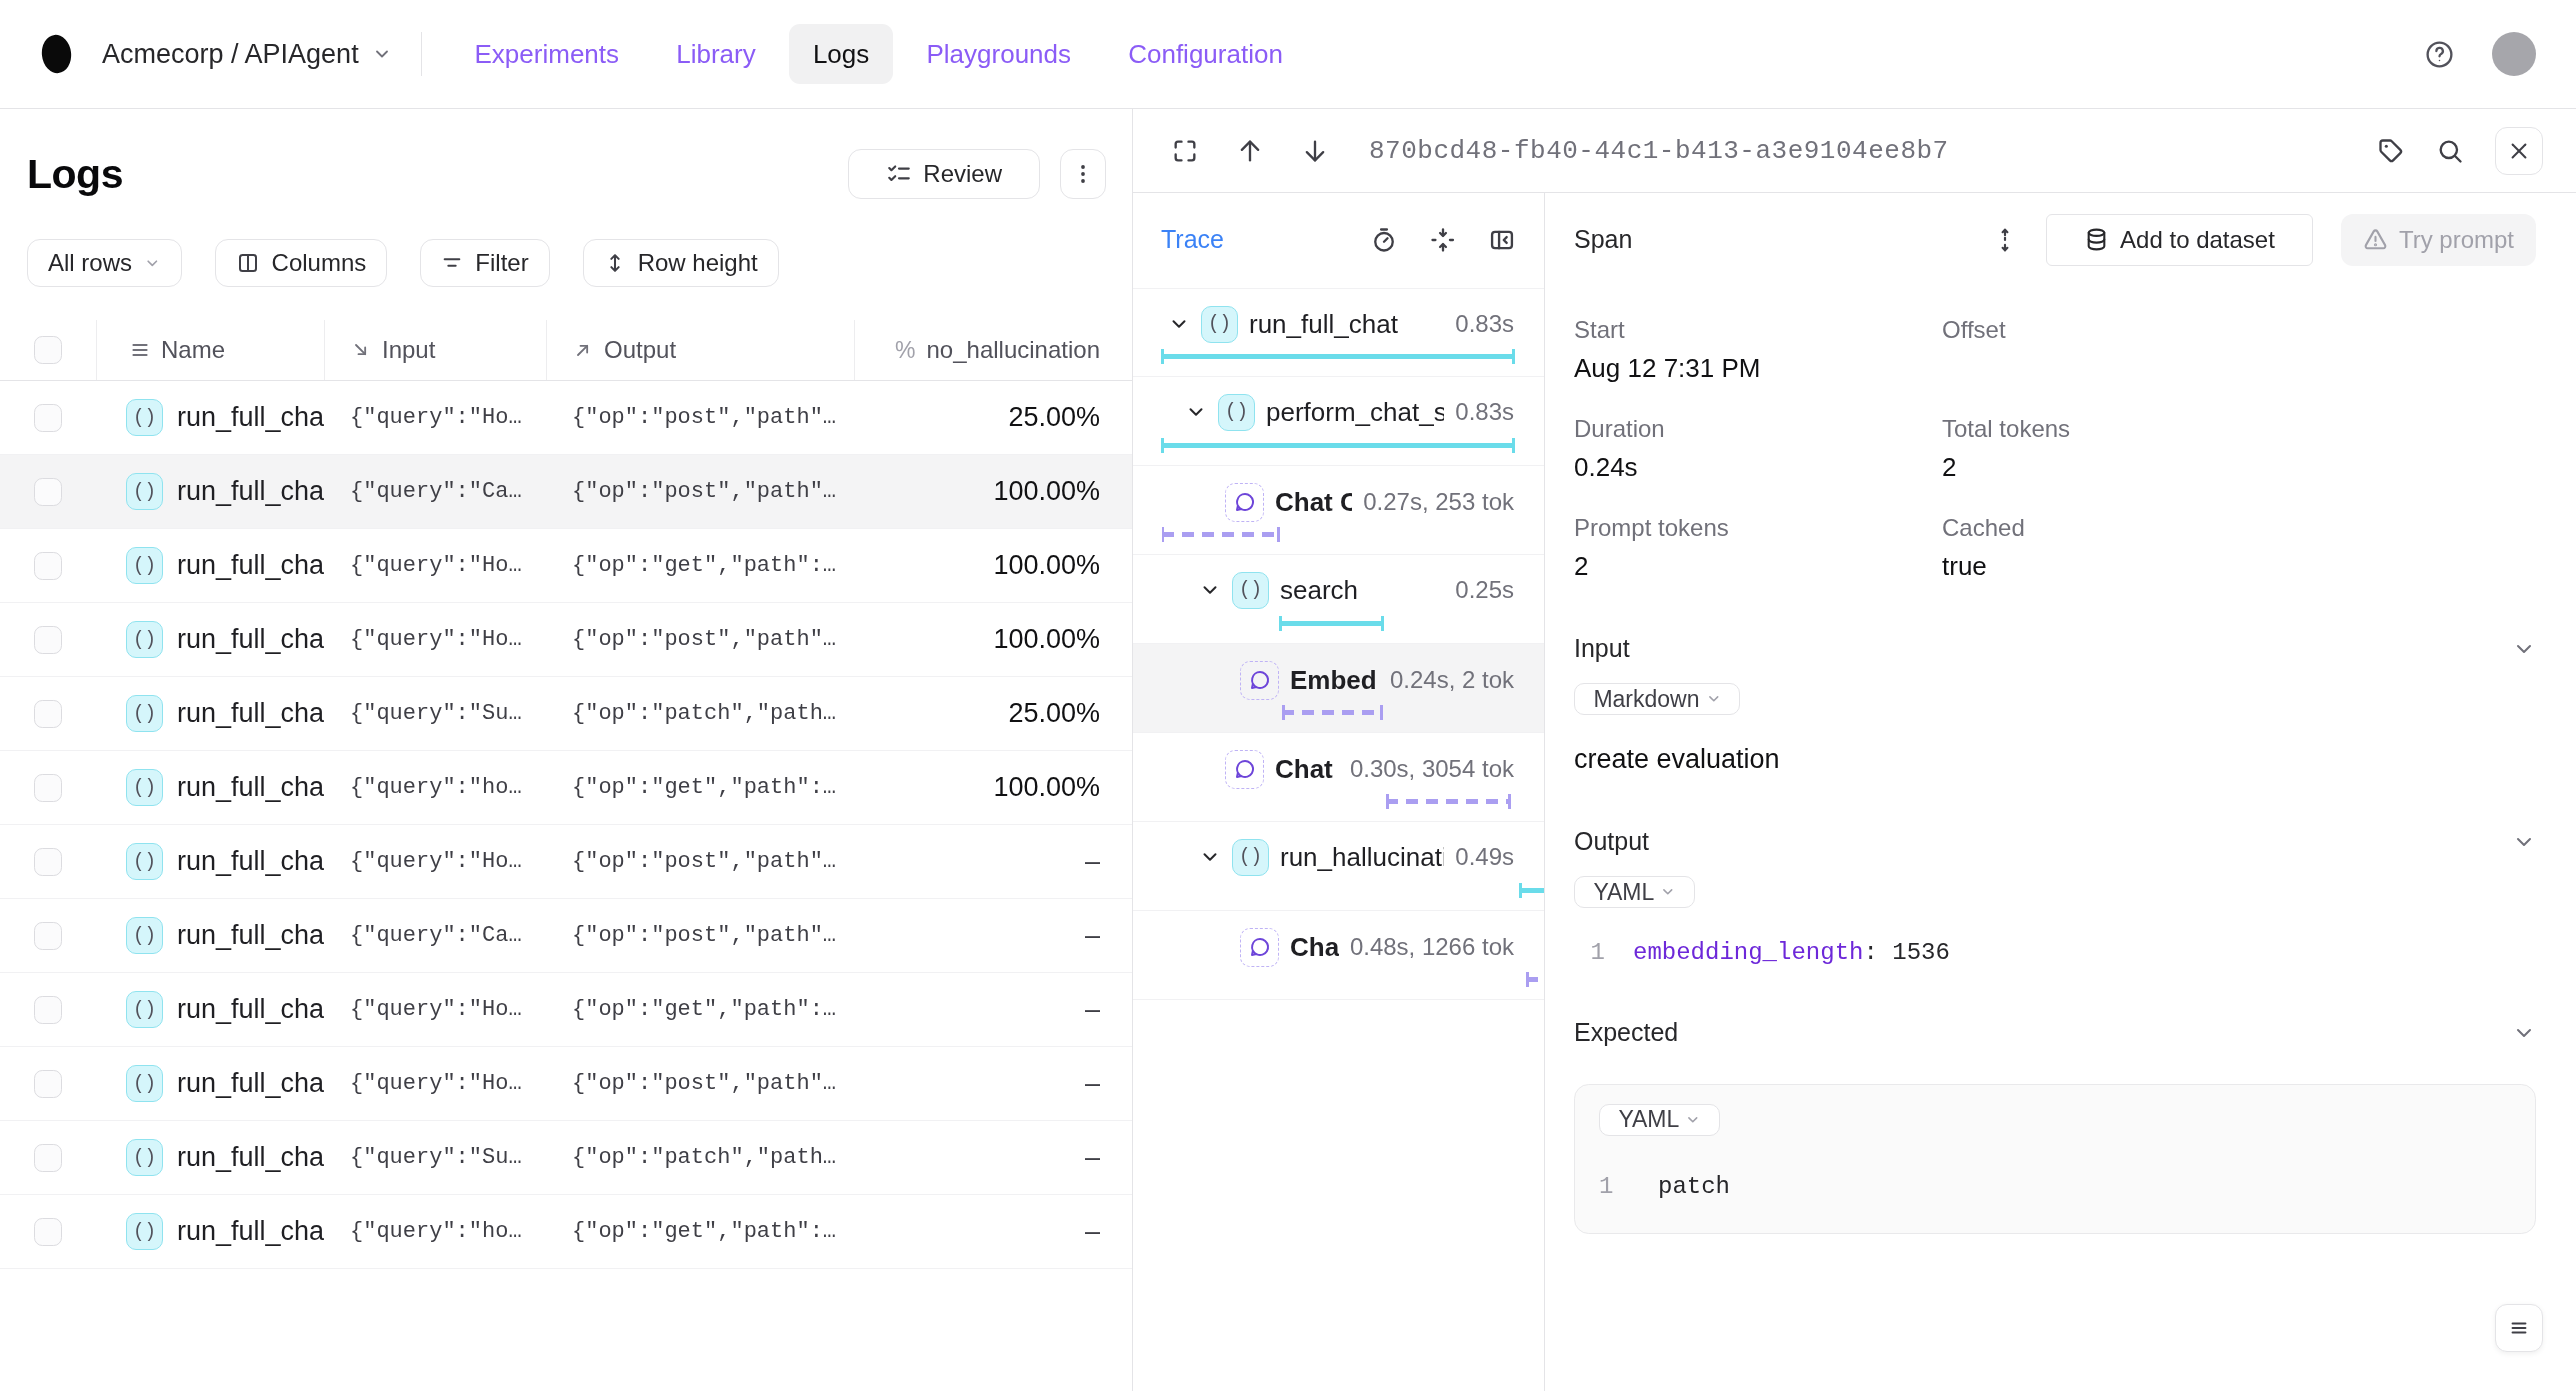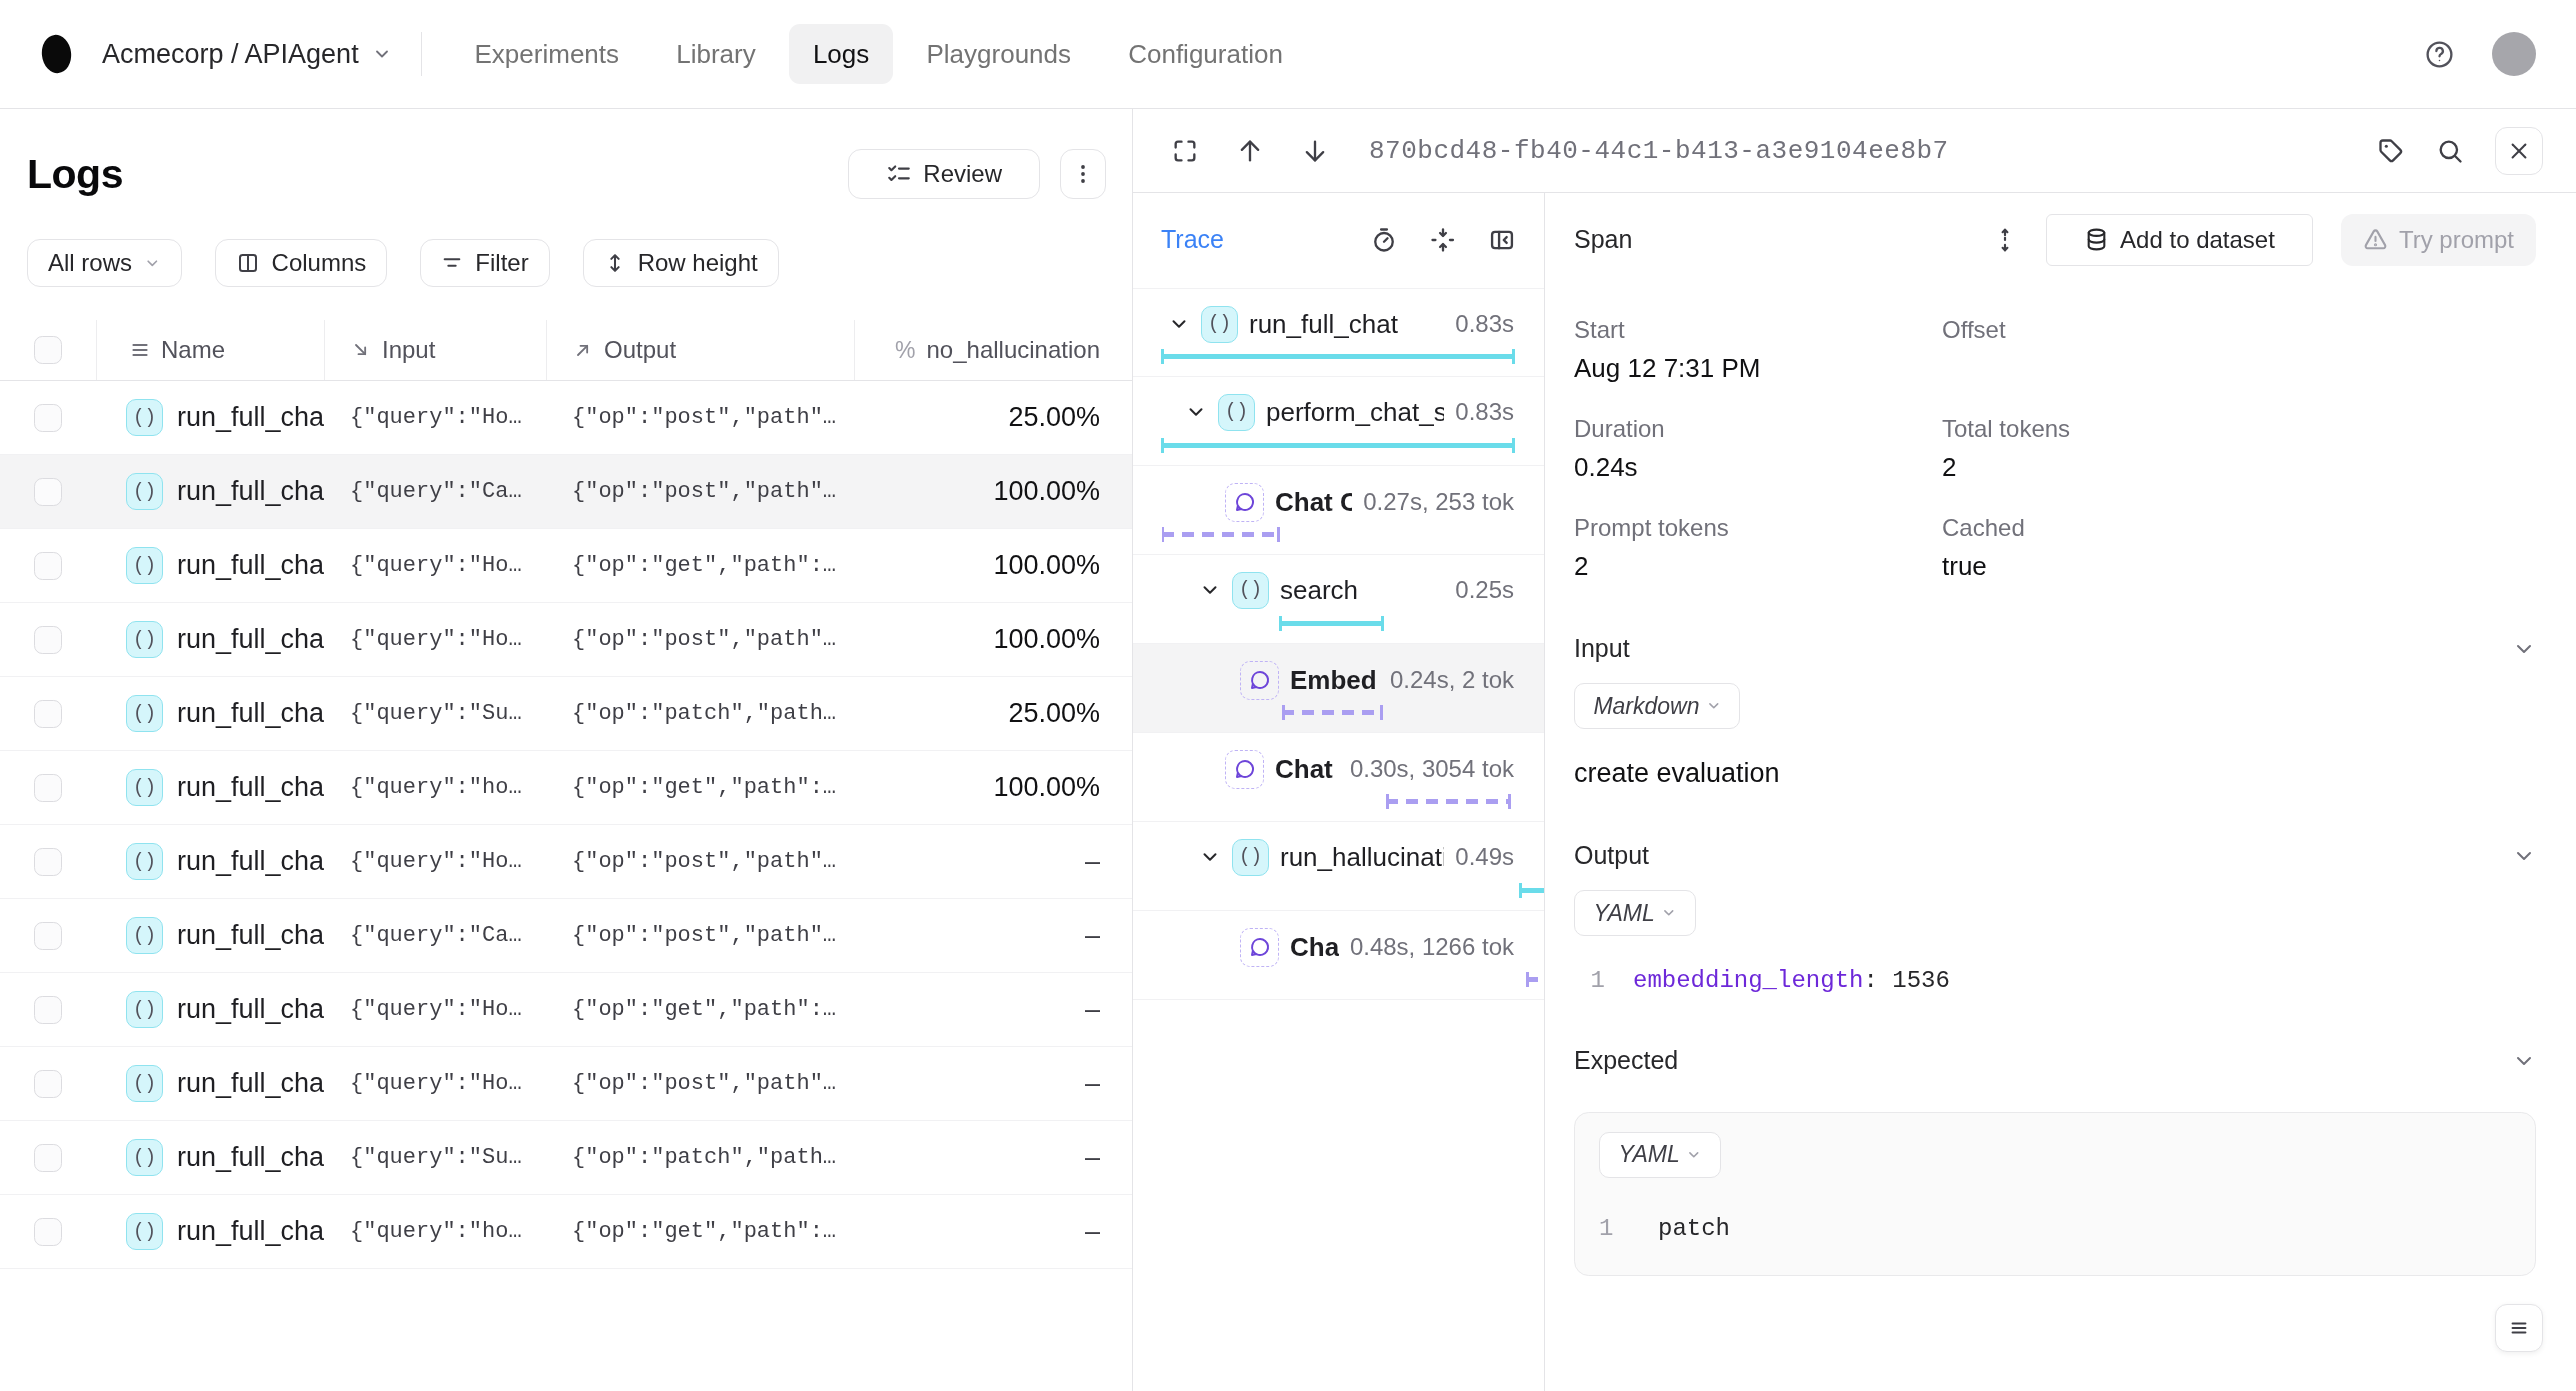--- a/index.html
+++ b/index.html
@@ -10,21 +10,21 @@
   }
   .mono { font-family:"Liberation Mono","DejaVu Sans Mono",monospace; }
   svg { display:block; }
 
   
   .topbar { height:109px; border-bottom:0.9px solid #e4e4e7; display:flex; align-items:center; padding:0 40px; }
   .logo { width:33px; height:42px; margin-right:29px; }
   .project-sel { display:flex; align-items:center; gap:13px; font-size:27px; color:#27272a; cursor:pointer; }
   .tb-divider { width:0.9px; height:44px; background:#e4e4e7; margin:0 29px; }
   .tabs { display:flex; align-items:center; gap:9.2px; }
-  .tab { font-size:26px; color:#737373; padding:14.7px 24px; border-radius:11px; cursor:pointer; white-space:nowrap; }
+  .tab { font-size:26px; color:#8b5cf6; padding:14.7px 24px; border-radius:11px; cursor:pointer; white-space:nowrap; }
   .tab.active { background:#f1f1f2; color:#111113; }
   .tb-right { margin-left:auto; display:flex; align-items:center; gap:37px; }
   .avatar { width:44px; height:44px; border-radius:50%; background:#a6a6ab; }
 
   
   .main { display:flex; height:1282px; }
 
   
   .left-panel { width:1133px; border-right:0.9px solid #e4e4e7; display:flex; flex-direction:column; }
   .lp-head { display:flex; align-items:center; padding:40px 26px 0 27px; }
@@ -106,23 +106,23 @@
   .btn-ghost { display:inline-flex; align-items:center; gap:11px; height:52px; padding:0 22px;
                background:#f4f4f5; border:none; border-radius:12px; font-size:24px; color:#a1a1aa; cursor:default; }
   .span-title-row { display:flex; align-items:center; gap:18.4px; margin-top:26px; }
   .span-title { font-size:35px; font-weight:700; letter-spacing:-0.3px; color:#09090b; }
   .fields { display:grid; grid-template-columns:368px 1fr; row-gap:31px; margin-top:44px; }
   .field .flabel { font-size:24px; color:#71717a; }
   .field .fvalue { font-size:26px; color:#111113; margin-top:9.2px; }
   .section-head { display:flex; align-items:center; margin-top:52px; }
   .section-head .stitle { font-size:25px; font-weight:500; color:#27272a; }
   .section-head .chev { margin-left:auto; }
-  .fmt-chip { display:inline-flex; align-items:center; gap:6px; height:46px; padding:0 18.4px;
+  .fmt-chip { display:inline-flex; align-items:center; gap:6px; height:32px; padding:0 18.4px;
               border:0.9px solid #e4e4e7; border-radius:10px; background:#fff; font-size:23px; color:#3f3f46;
-              cursor:pointer; margin-top:20px;font-style:italic; }
+              cursor:pointer; margin-top:20px; }
   .free-text { font-size:27px; color:#111113; margin-top:29px; }
   .codeline { display:flex; align-items:baseline; margin-top:31px; font-size:24px; }
   .codeline .lno { width:59px; color:#a1a1aa; padding-left:16.6px; }
   .codeline .key { color:#6d28d9; }
   .codeline .rest { color:#27272a; }
   .expected-box { margin-top:37px; background:#fafafa; border:0.9px solid #e9e9eb; border-radius:14.7px;
                   padding:18.4px 24px 33px 24px; }
   .expected-box .fmt-chip { margin-top:0; }
   .expected-box .codeline { margin-top:37px; font-size:24px; }
   .expected-box .lno { width:59px; padding-left:0; }

